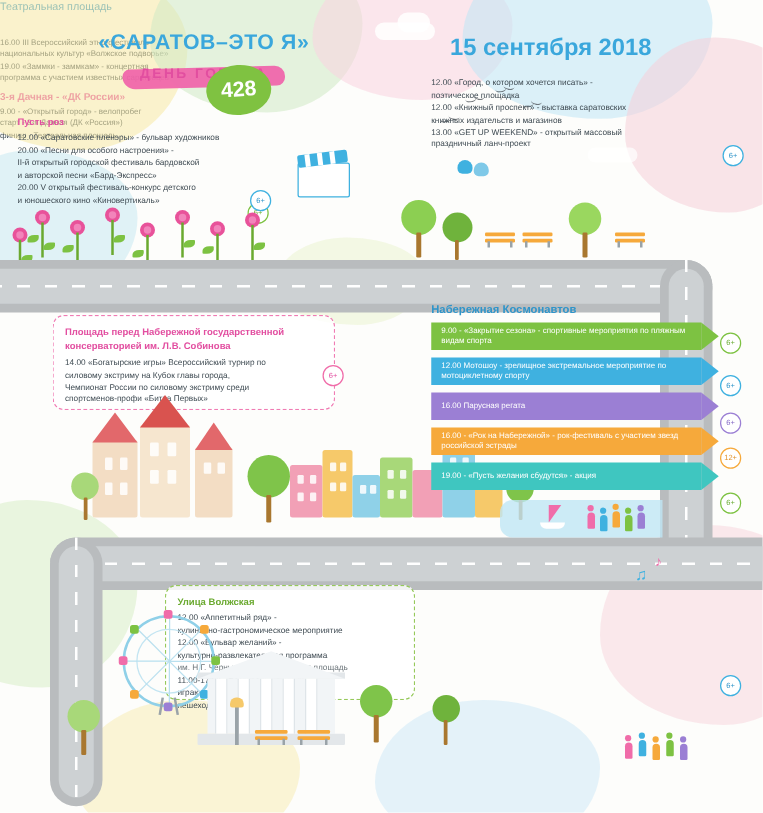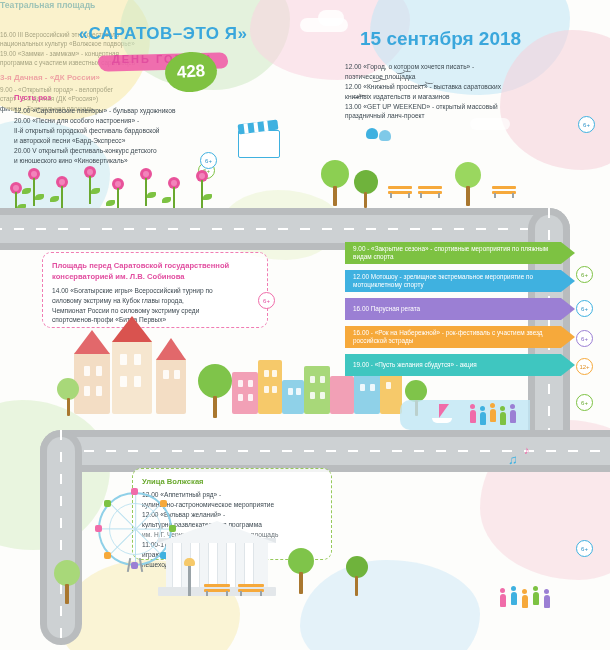--- a/index.html
+++ b/index.html
@@ -95,21 +95,21 @@
   .ribbon .bg:after{content:"";position:absolute;right:0;top:0;width:0;height:0;
     border-top:11px solid transparent;border-bottom:11px solid transparent;border-left:14px solid;}
   .ribbon.r-green .bg:before{background:#7dc242;} .ribbon.r-green .bg:after{border-left-color:#7dc242;}
   .ribbon.r-blue .bg:before{background:#3fb1e0;}  .ribbon.r-blue .bg:after{border-left-color:#3fb1e0;}
   .ribbon.r-orange .bg:before{background:#f6a93b;}.ribbon.r-orange .bg:after{border-left-color:#f6a93b;}
   .ribbon.r-violet .bg:before{background:#9b7fd4;}.ribbon.r-violet .bg:after{border-left-color:#9b7fd4;}
   .ribbon.r-teal .bg:before{background:#3fc6c0;}  .ribbon.r-teal .bg:after{border-left-color:#3fc6c0;}
 
   .nab{left:345px;top:242px;width:230px;}
   .teatr{left:430px;top:468px;width:160px;}
-  .teatr .tt{font-size:8.6px;font-weight:bold;color:#2f94c9;margin-bottom:20px;}
+  .teatr .tt{font-size:8.6px;font-weight:normal;color:#2f94c9;margin-bottom:20px;}
   .teatr .p{font-size:6.4px;color:#3e4a52;line-height:1.45;margin-bottom:6px;}
   .teatr .tt2{font-size:8px;font-weight:bold;color:#e24ea0;margin:2px 0 3px;}
 
   
   .age{position:absolute;width:15px;height:15px;border-radius:50%;border:1px solid #9aa3a8;
     color:#6d767b;font-size:6px;display:flex;align-items:center;justify-content:center;
     background:#fff;}
   .age.g{border-color:#7dc242;color:#69ab33;}
   .age.b{border-color:#3fb1e0;color:#2f94c9;}
   .age.p{border-color:#f06ca9;color:#e24ea0;}
@@ -342,29 +342,30 @@
   <div class="road road-mid">
     <div class="inner"></div>
       <div class="dash"></div>
   </div>
   <div class="road vert road-left">
     <div class="inner"></div>
       <div class="dash"></div>
   </div>
 
   <div class="dbox pink box-konserv">
-    <div class="h">Площадь перед Саратовской государственной консерваторией им. Л.В. Собинова</div>
+    <div class="h">Площадь перед Набережной государственной консерваторией им. Л.В. Собинова</div>
     <div>14.00 «Богатырские игры» Всероссийский турнир по</div>
     <div>силовому экстриму на Кубок главы города,</div>
     <div>Чемпионат России по силовому экстриму среди</div>
     <div>спортсменов-профи «Битва Первых»</div>
   </div>
   <div class="age p" style="left:258px;top:292px;">6+</div>
 
   <div class="ribbon-wrap nab">
+    <div class="ribbon-title">Набережная Космонавтов</div>
 
     <div class="ribbon r-green">
       <div class="bg"></div>
         <div class="txt">9.00 - «Закрытие сезона» - спортивные мероприятия по пляжным видам спорта</div>
     </div>
     <div class="ribbon r-blue">
       <div class="bg"></div>
         <div class="txt">12.00 Мотошоу - зрелищное экстремальное мероприятие по мотоциклетному спорту</div>
     </div>
     <div class="ribbon r-violet">

